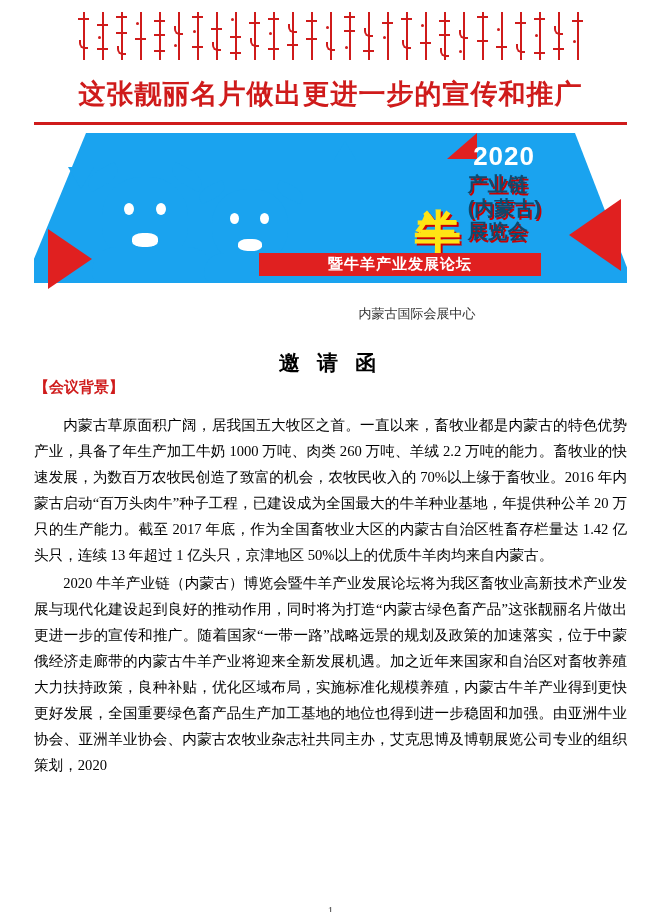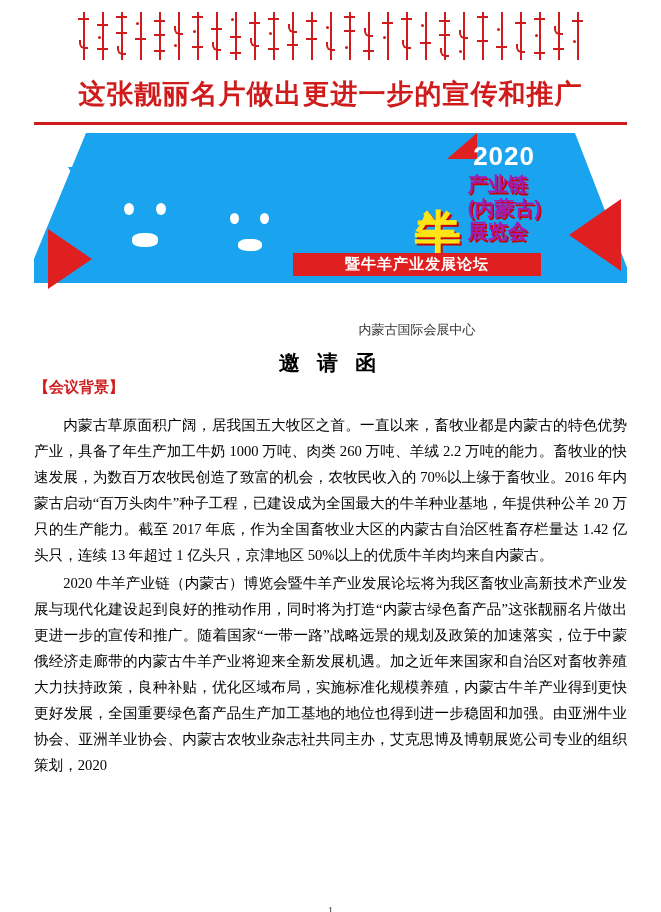--- a/index.html
+++ b/index.html
@@ -208,58 +208,58 @@
     line-height: 1.02;
     text-shadow: 2px 2px 0 #c00;
     writing-mode: vertical-rl;
     letter-spacing: 2px;
   }
   .chain-lines {
     text-align: left;
     padding-top: 2px;
   }
   .chain-lines div {
-    color: #a21caf;
+    color: #0c4a6e;
     font-family: "Liberation Sans", sans-serif;
     font-weight: bold;
     font-size: 20px;
     line-height: 1.18;
     text-shadow: 1.5px 1.5px 0 #c00;
     white-space: nowrap;
   }
   .forum-bar {
     position: absolute;
     right: 86px;
     top: 120px;
     width: 248px;
     background: #e02020;
     color: #ffffff;
     font-family: "Liberation Sans", sans-serif;
     font-weight: bold;
     font-size: 15px;
     text-align: center;
-    padding: 2px 0;
+    padding: 2px 17px;
     letter-spacing: 1px;
   }
   .poster-date {
     position: absolute;
     right: 86px;
     top: 150px;
     width: 248px;
     text-align: center;
     color: #e02020;
     font-family: "Liberation Sans", sans-serif;
     font-weight: bold;
     font-style: italic;
     font-size: 20px;
   }
   .poster-venue {
     position: absolute;
     right: 86px;
-    top: 188px;
+    top: 172px;
     width: 248px;
     text-align: center;
     color: #333333;
     font-family: "Liberation Sans", sans-serif;
     font-size: 13px;
   }
 
   
   .doc-title {
     text-align: center;

